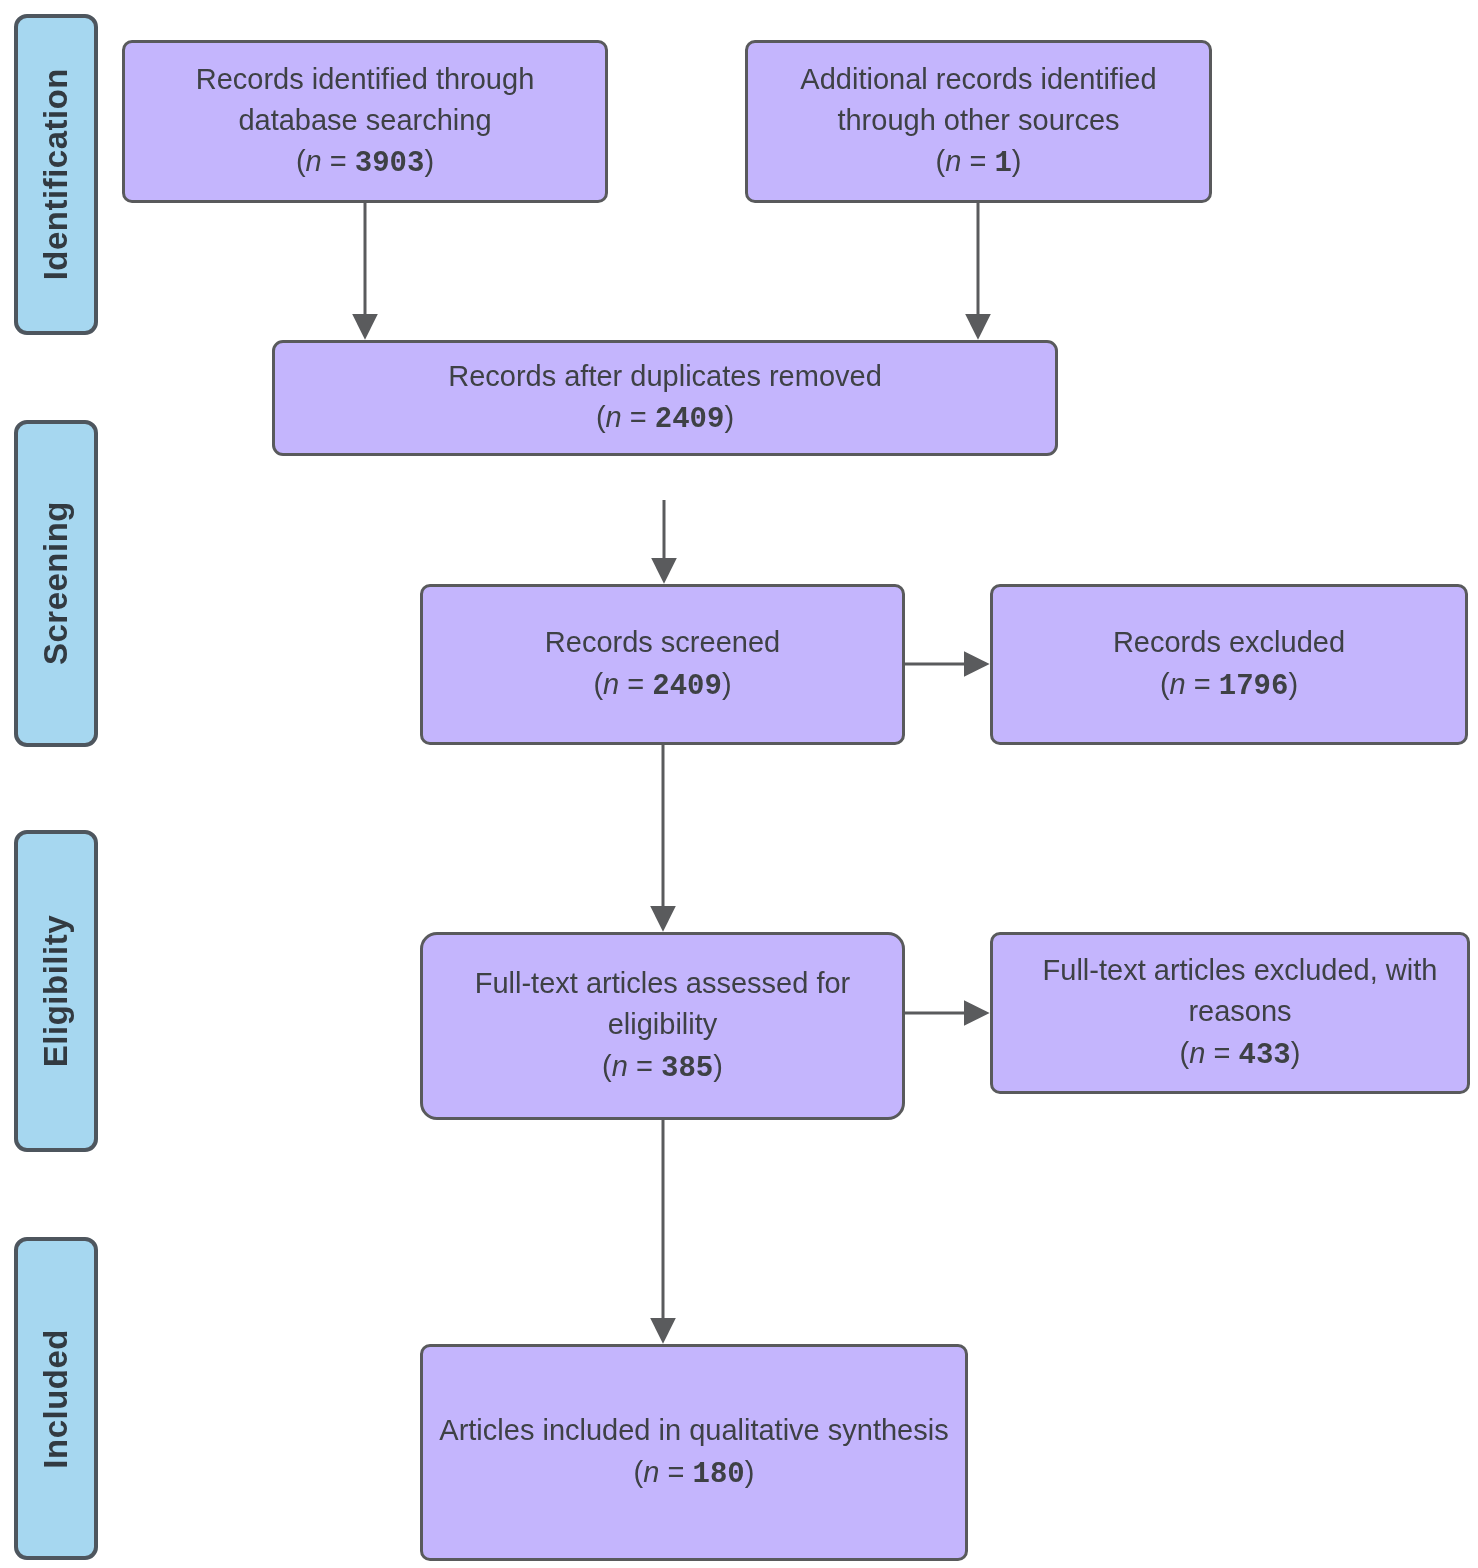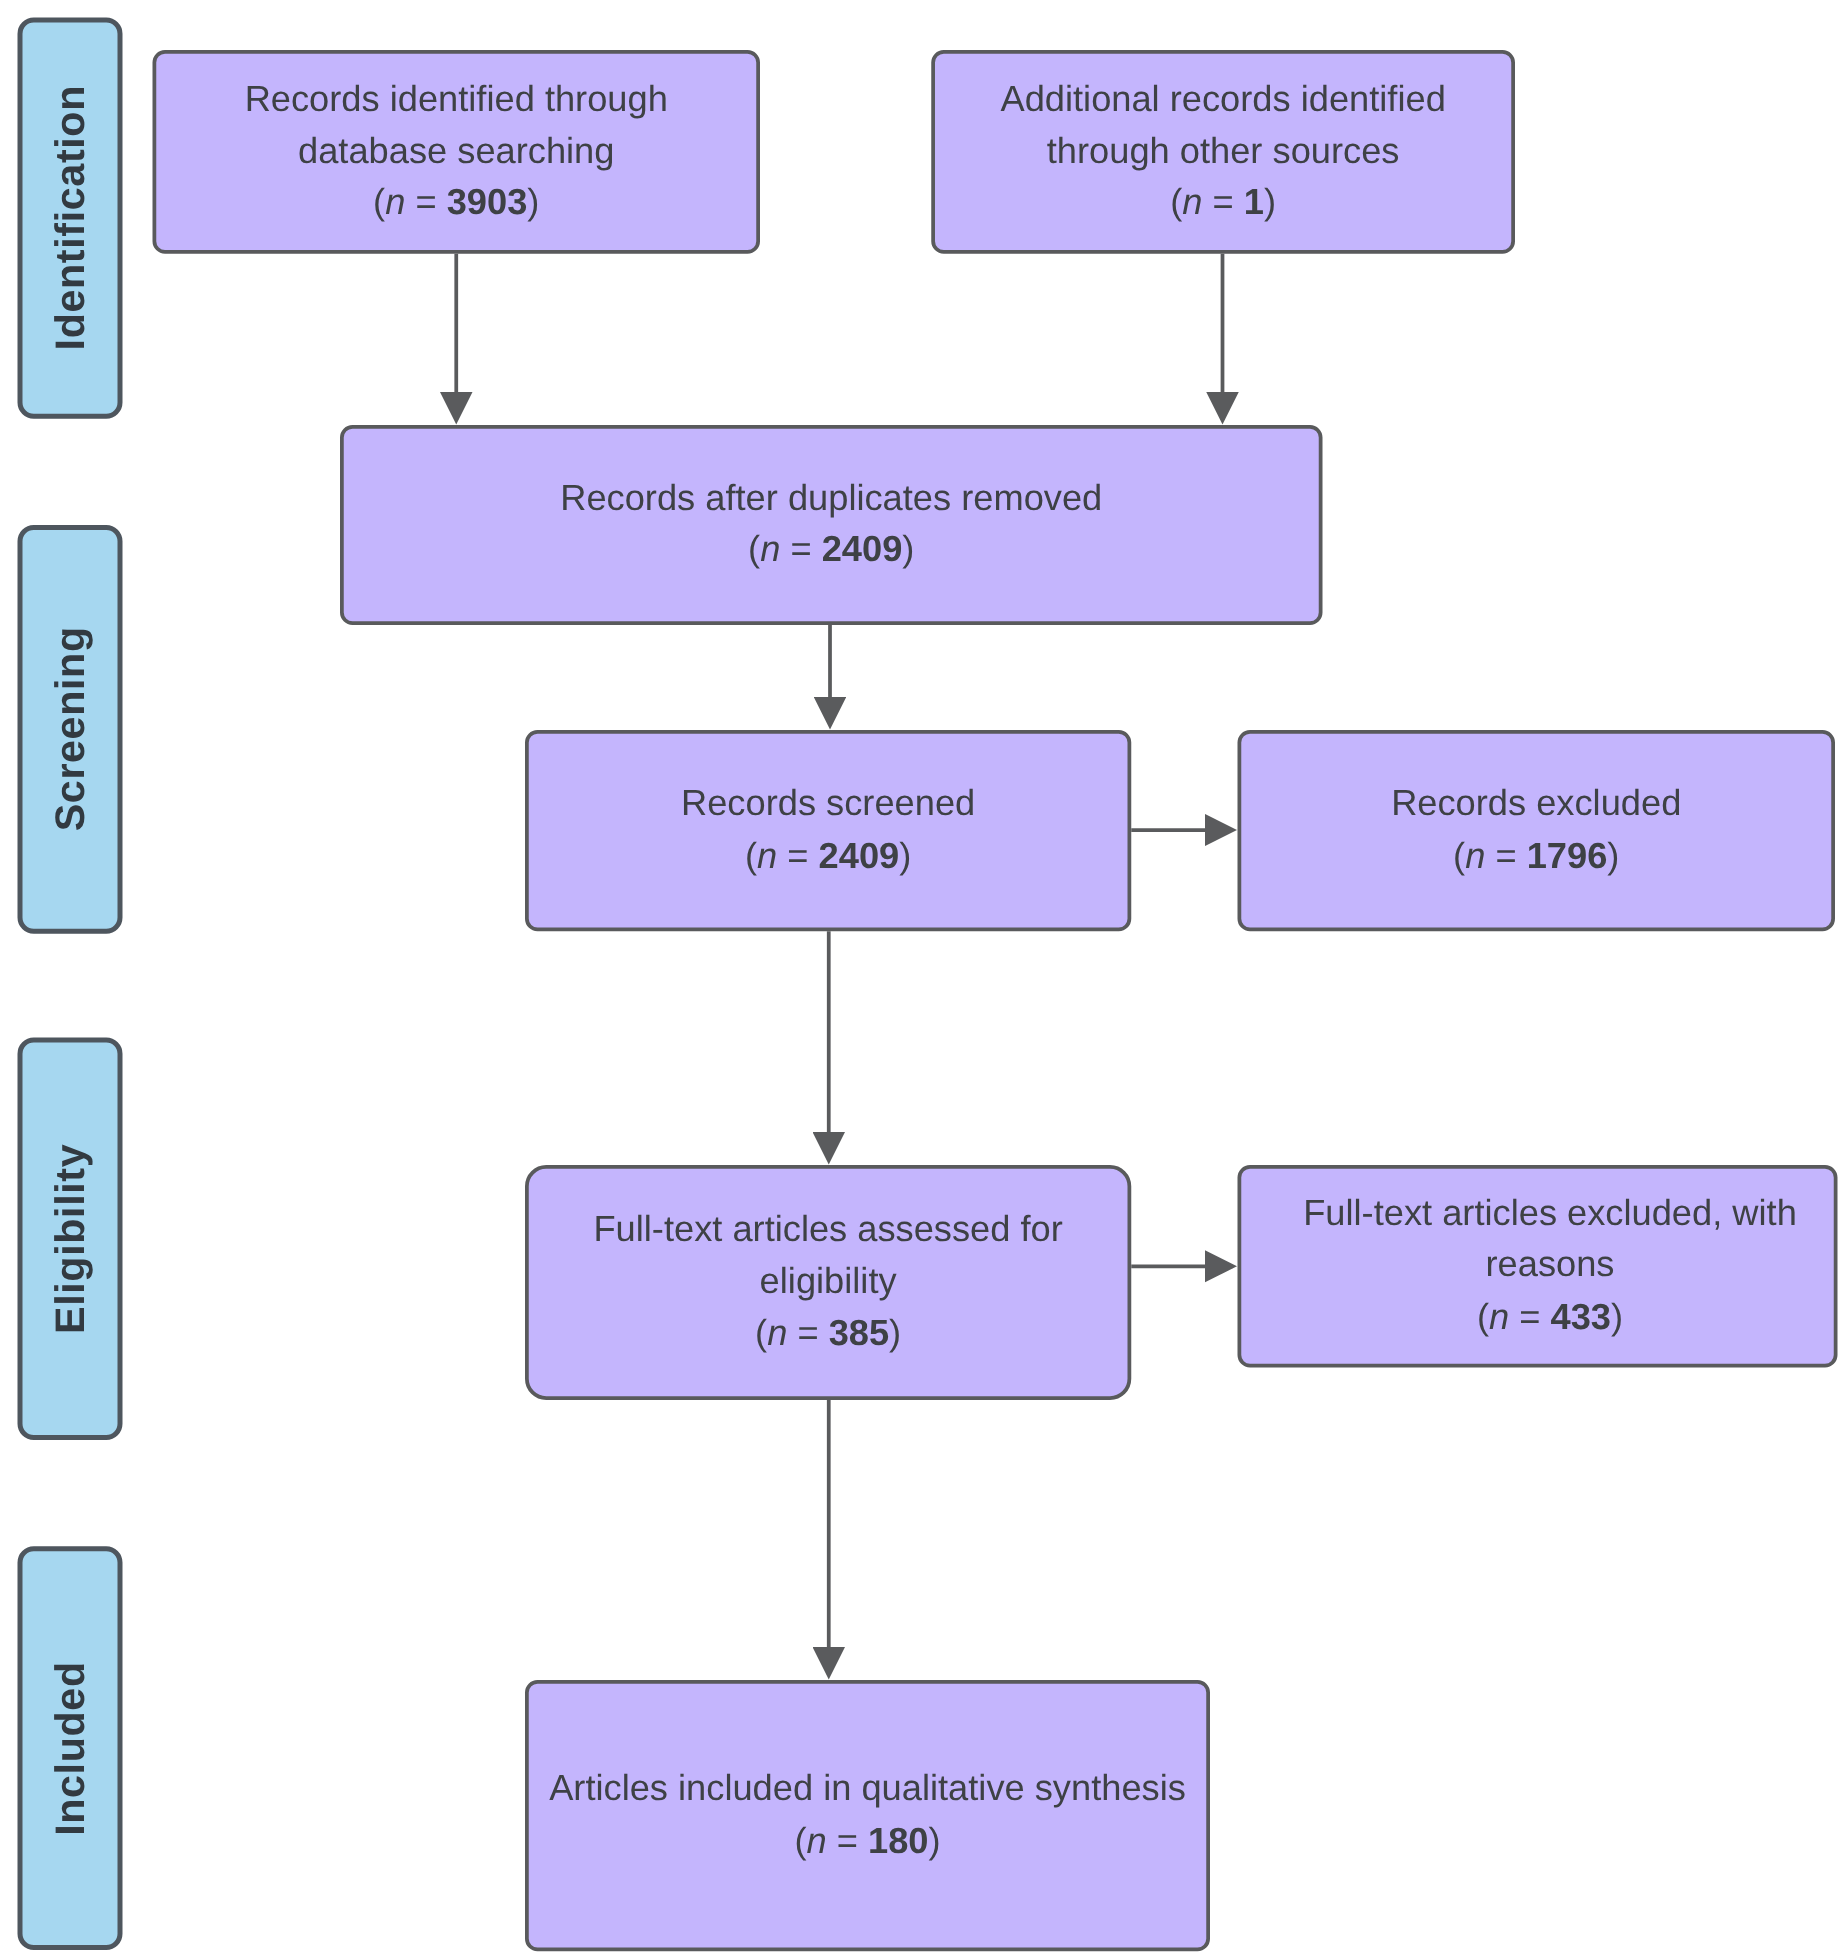--- a/index.html
+++ b/index.html
@@ -58,21 +58,21 @@
     justify-content: center;
     text-align: center;
     color: #3e4145;
     font-size: 29px;
     line-height: 1.42;
     z-index: 2;
     padding: 6px 12px;
   }
   .fbox .blabel { width: 100%; }
   .fbox .nline i { font-style: italic; }
-  .fbox .nline b { font-weight: bold; }
+  .fbox .nline b { font-weight: bold; font-family: Liberation Mono, monospace; }
   .fbox .nline .eq { white-space: pre; }
 </style>
 </head>
 <body>
 
 <div class="canvas">
 
   <svg class="arrows" viewBox="0 0 1478 1568" xmlns="http://www.w3.org/2000/svg">
     <defs>
       <marker id="ah" markerUnits="userSpaceOnUse" markerWidth="26" markerHeight="26" viewBox="0 0 10 10" refX="8.6" refY="5" orient="auto">
@@ -106,21 +106,21 @@
   <div class="fbox" style="left:122px;top:40px;width:486px;height:163px;">
     <div class="blabel">Records identified through database searching</div>
     <div class="nline"><span>(</span><i>n</i><span class="eq"> = </span><b>3903</b><span>)</span></div>
   </div>
 
   <div class="fbox" style="left:745px;top:40px;width:467px;height:163px;">
     <div class="blabel">Additional records identified through other sources</div>
     <div class="nline"><span>(</span><i>n</i><span class="eq"> = </span><b>1</b><span>)</span></div>
   </div>
 
-  <div class="fbox" style="left:272px;top:340px;width:786px;height:160px;">
+  <div class="fbox" style="left:272px;top:340px;width:786px;height:116px;border-radius:11px;">
     <div class="blabel">Records after duplicates removed</div>
     <div class="nline"><span>(</span><i>n</i><span class="eq"> = </span><b>2409</b><span>)</span></div>
   </div>
 
   <div class="fbox" style="left:420px;top:584px;width:485px;height:161px;">
     <div class="blabel">Records screened</div>
     <div class="nline"><span>(</span><i>n</i><span class="eq"> = </span><b>2409</b><span>)</span></div>
   </div>
 
   <div class="fbox" style="left:990px;top:584px;width:478px;height:161px;align-items:center;">

